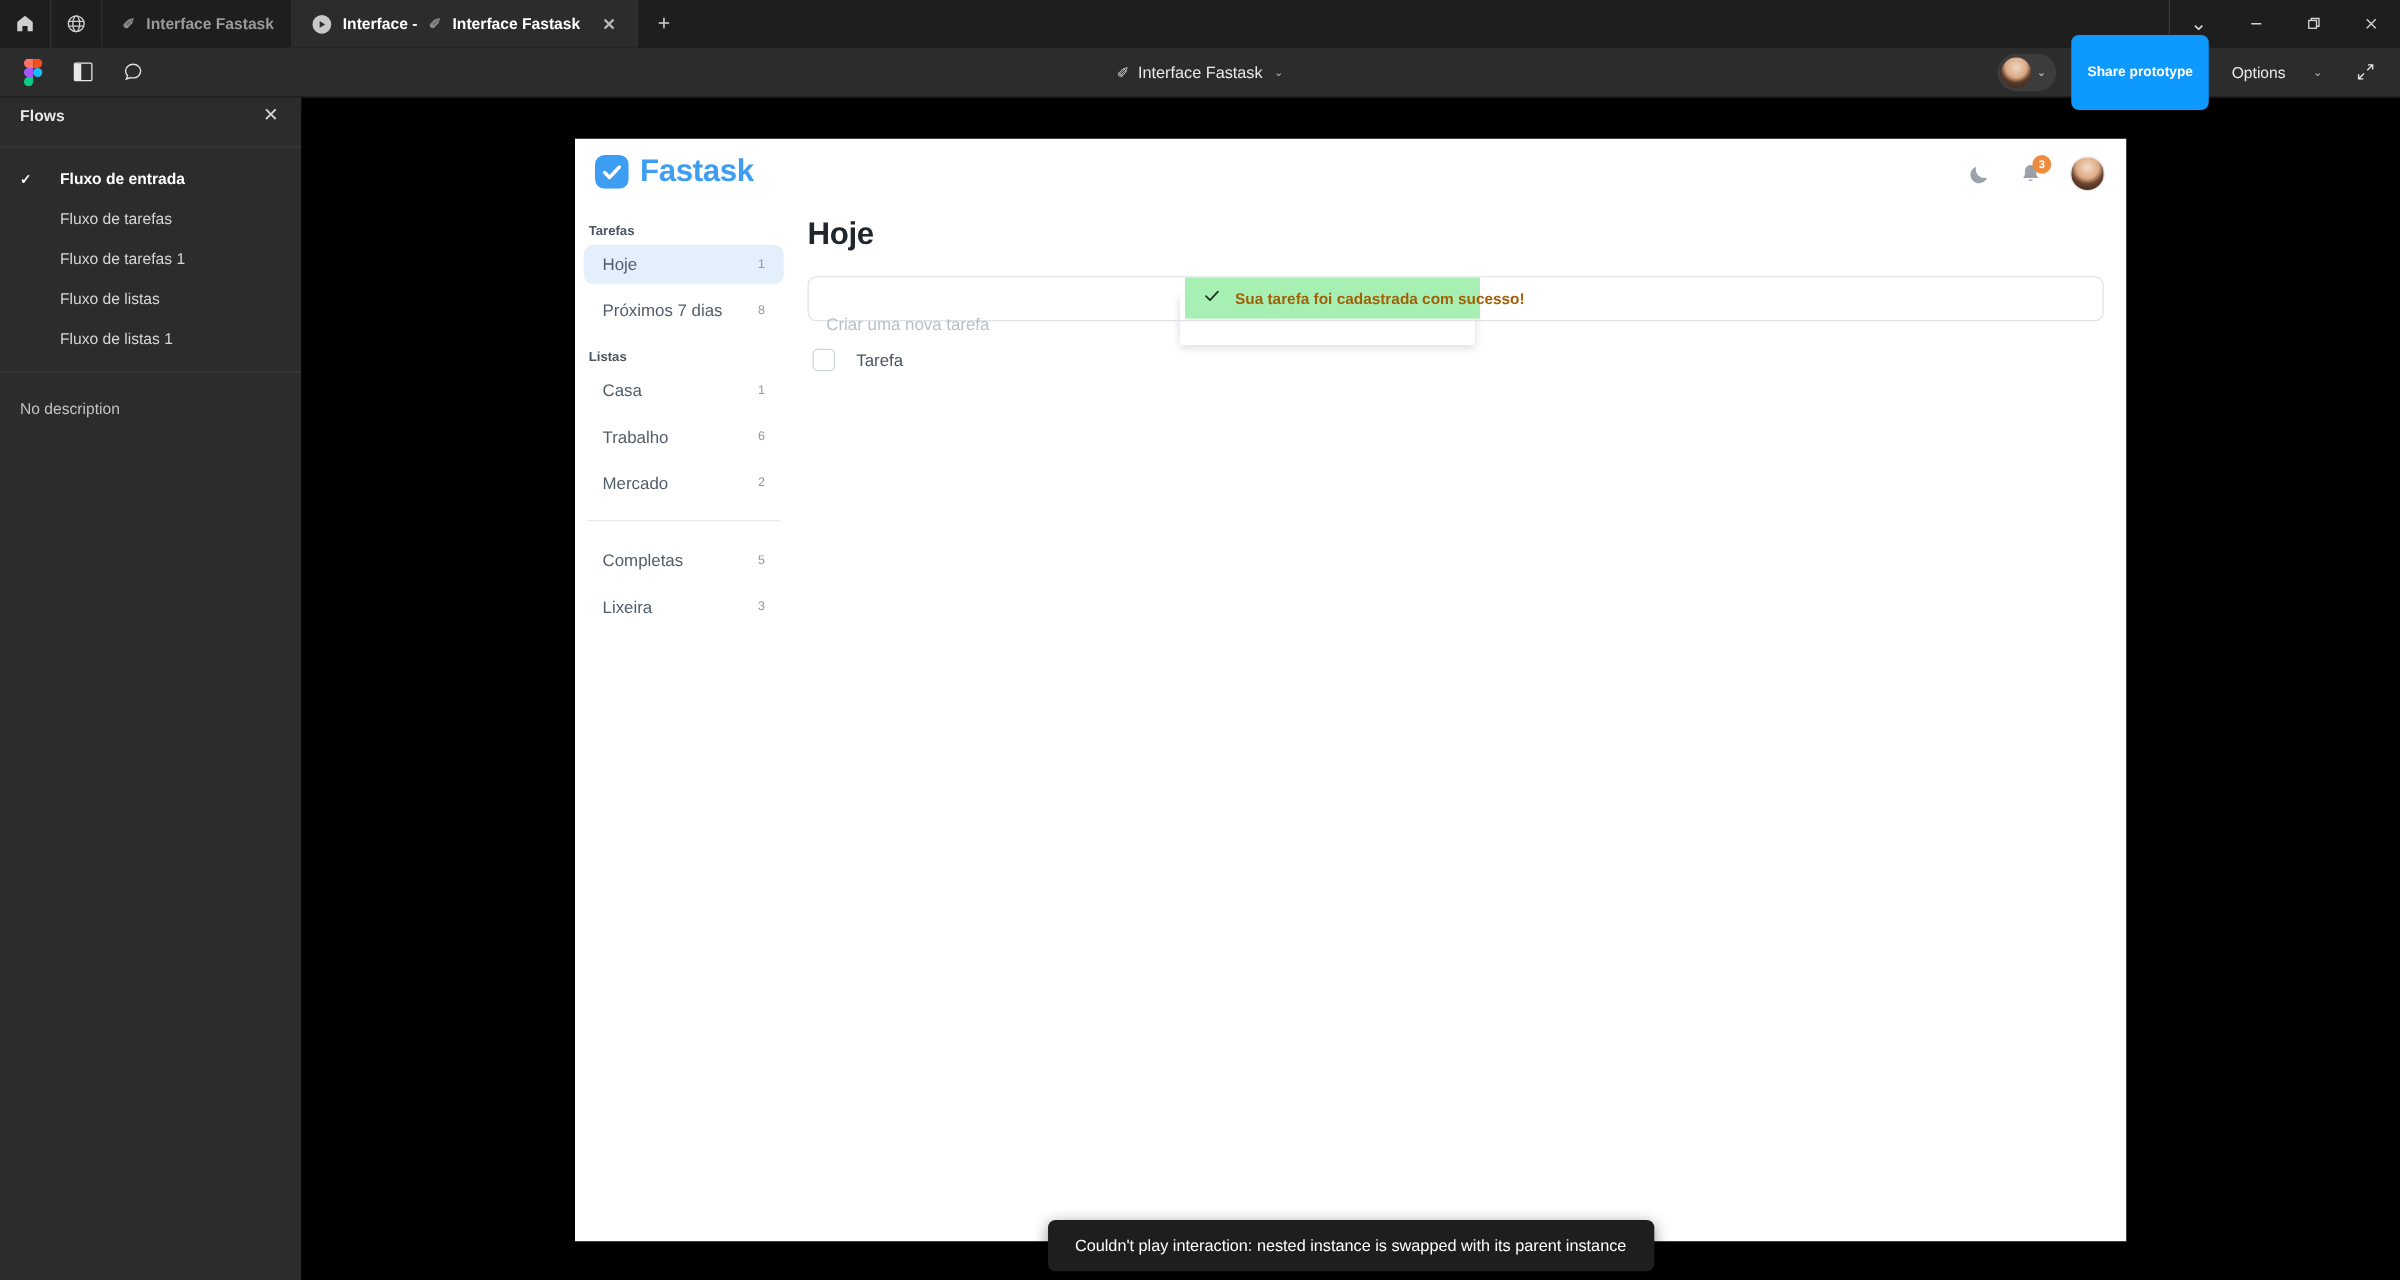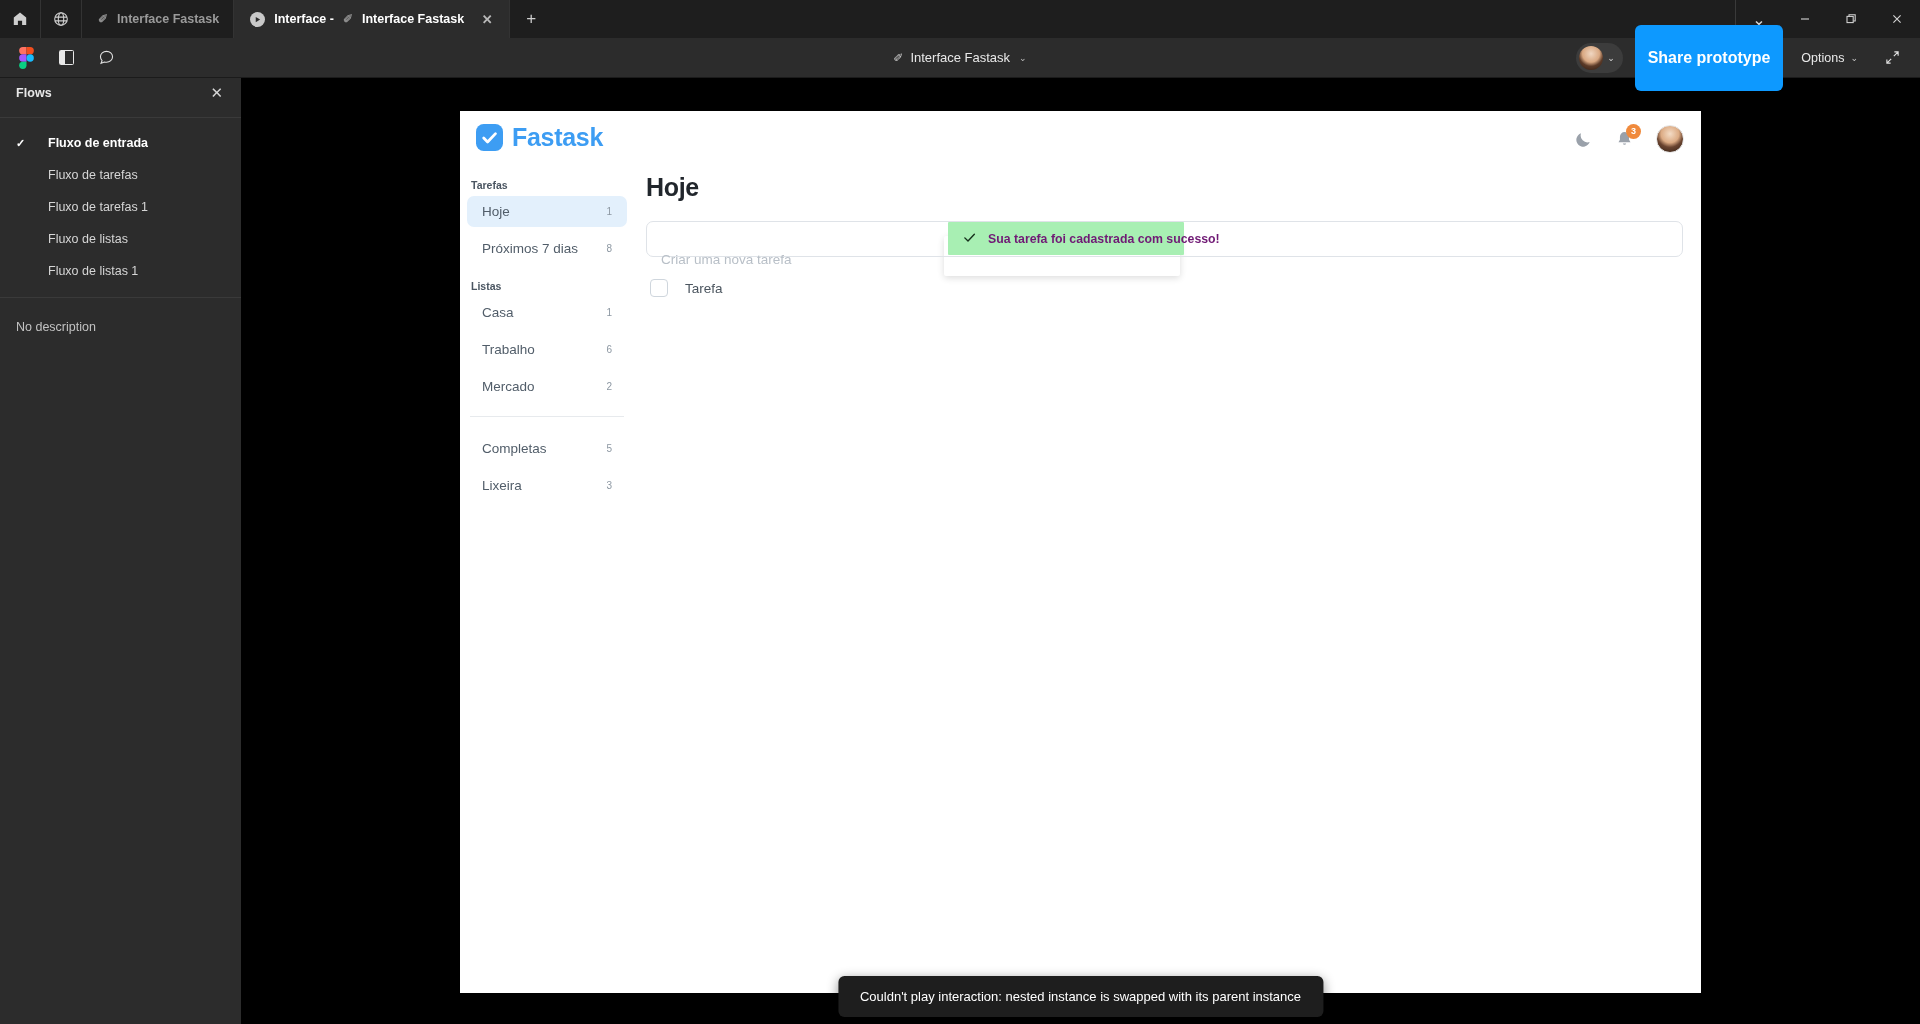--- a/index.html
+++ b/index.html
@@ -92,26 +92,26 @@
     background: #3c3c3c; border-radius: 16px; padding: 3px 8px 3px 3px;
     margin-right: 12px;
   }
   .avatar-sm {
     width: 24px; height: 24px; border-radius: 50%; overflow:hidden;
     background: radial-gradient(circle at 50% 32%, #f0d7c2 0%, #d9a882 42%, #5b3a28 62%, #2b1a11 100%);
     display:block;
   }
   .avatar-chip .chev { color: #d8d8d8; font-size: 9px; }
   .share-btn {
-    background: #0d99ff; color: #fff; font-size: 16px; font-weight: bold;
+    background: #0d99ff; color: #fff; font-size: 11px; font-weight: bold;
     border-radius: 6px; padding: 24px 13px; border: none; cursor: pointer;
     white-space: nowrap;
   }
   .options-btn {
-    display: flex; align-items: center; gap: 6px;
+    display: flex; align-items: center; gap: 22px;
     color: #e9e9e9; font-size: 12.5px; padding: 7px 12px; margin-left: 6px;
     white-space: nowrap;
   }
   .options-btn .chev { font-size: 9px; color: #c7c7c7; }
   .fullscreen-btn {
     width: 36px; height: 32px; display: flex; align-items: center; justify-content: center;
     color: #e3e3e3; margin-left: 4px;
   }
 
   
@@ -193,21 +193,21 @@
   .toast {
     position: absolute; left: 488px; top: 111px;
     width: 236px; height: 33px;
     background: #a7 efb0;
     background: #a8efb3;
     display: flex; align-items: center; gap: 11px;
     padding: 0 14px;
     border-radius: 1px;
   }
   .toast-check { color: #10331a; font-size: 16px; line-height: 1; }
-  .toast-text { font-size: 12.3px; font-weight: bold; color: #701a75; white-space: nowrap; }
+  .toast-text { font-size: 12.3px; font-weight: bold; color: #a16207; white-space: nowrap; }
 
   
   .app-side {
     position: absolute; left: 7px; top: 68px;
     width: 160px;
   }
   .side-group-title {
     font-size: 10.5px; font-weight: bold; color: #4a5561;
     padding: 0 0 5px 4px;
   }

